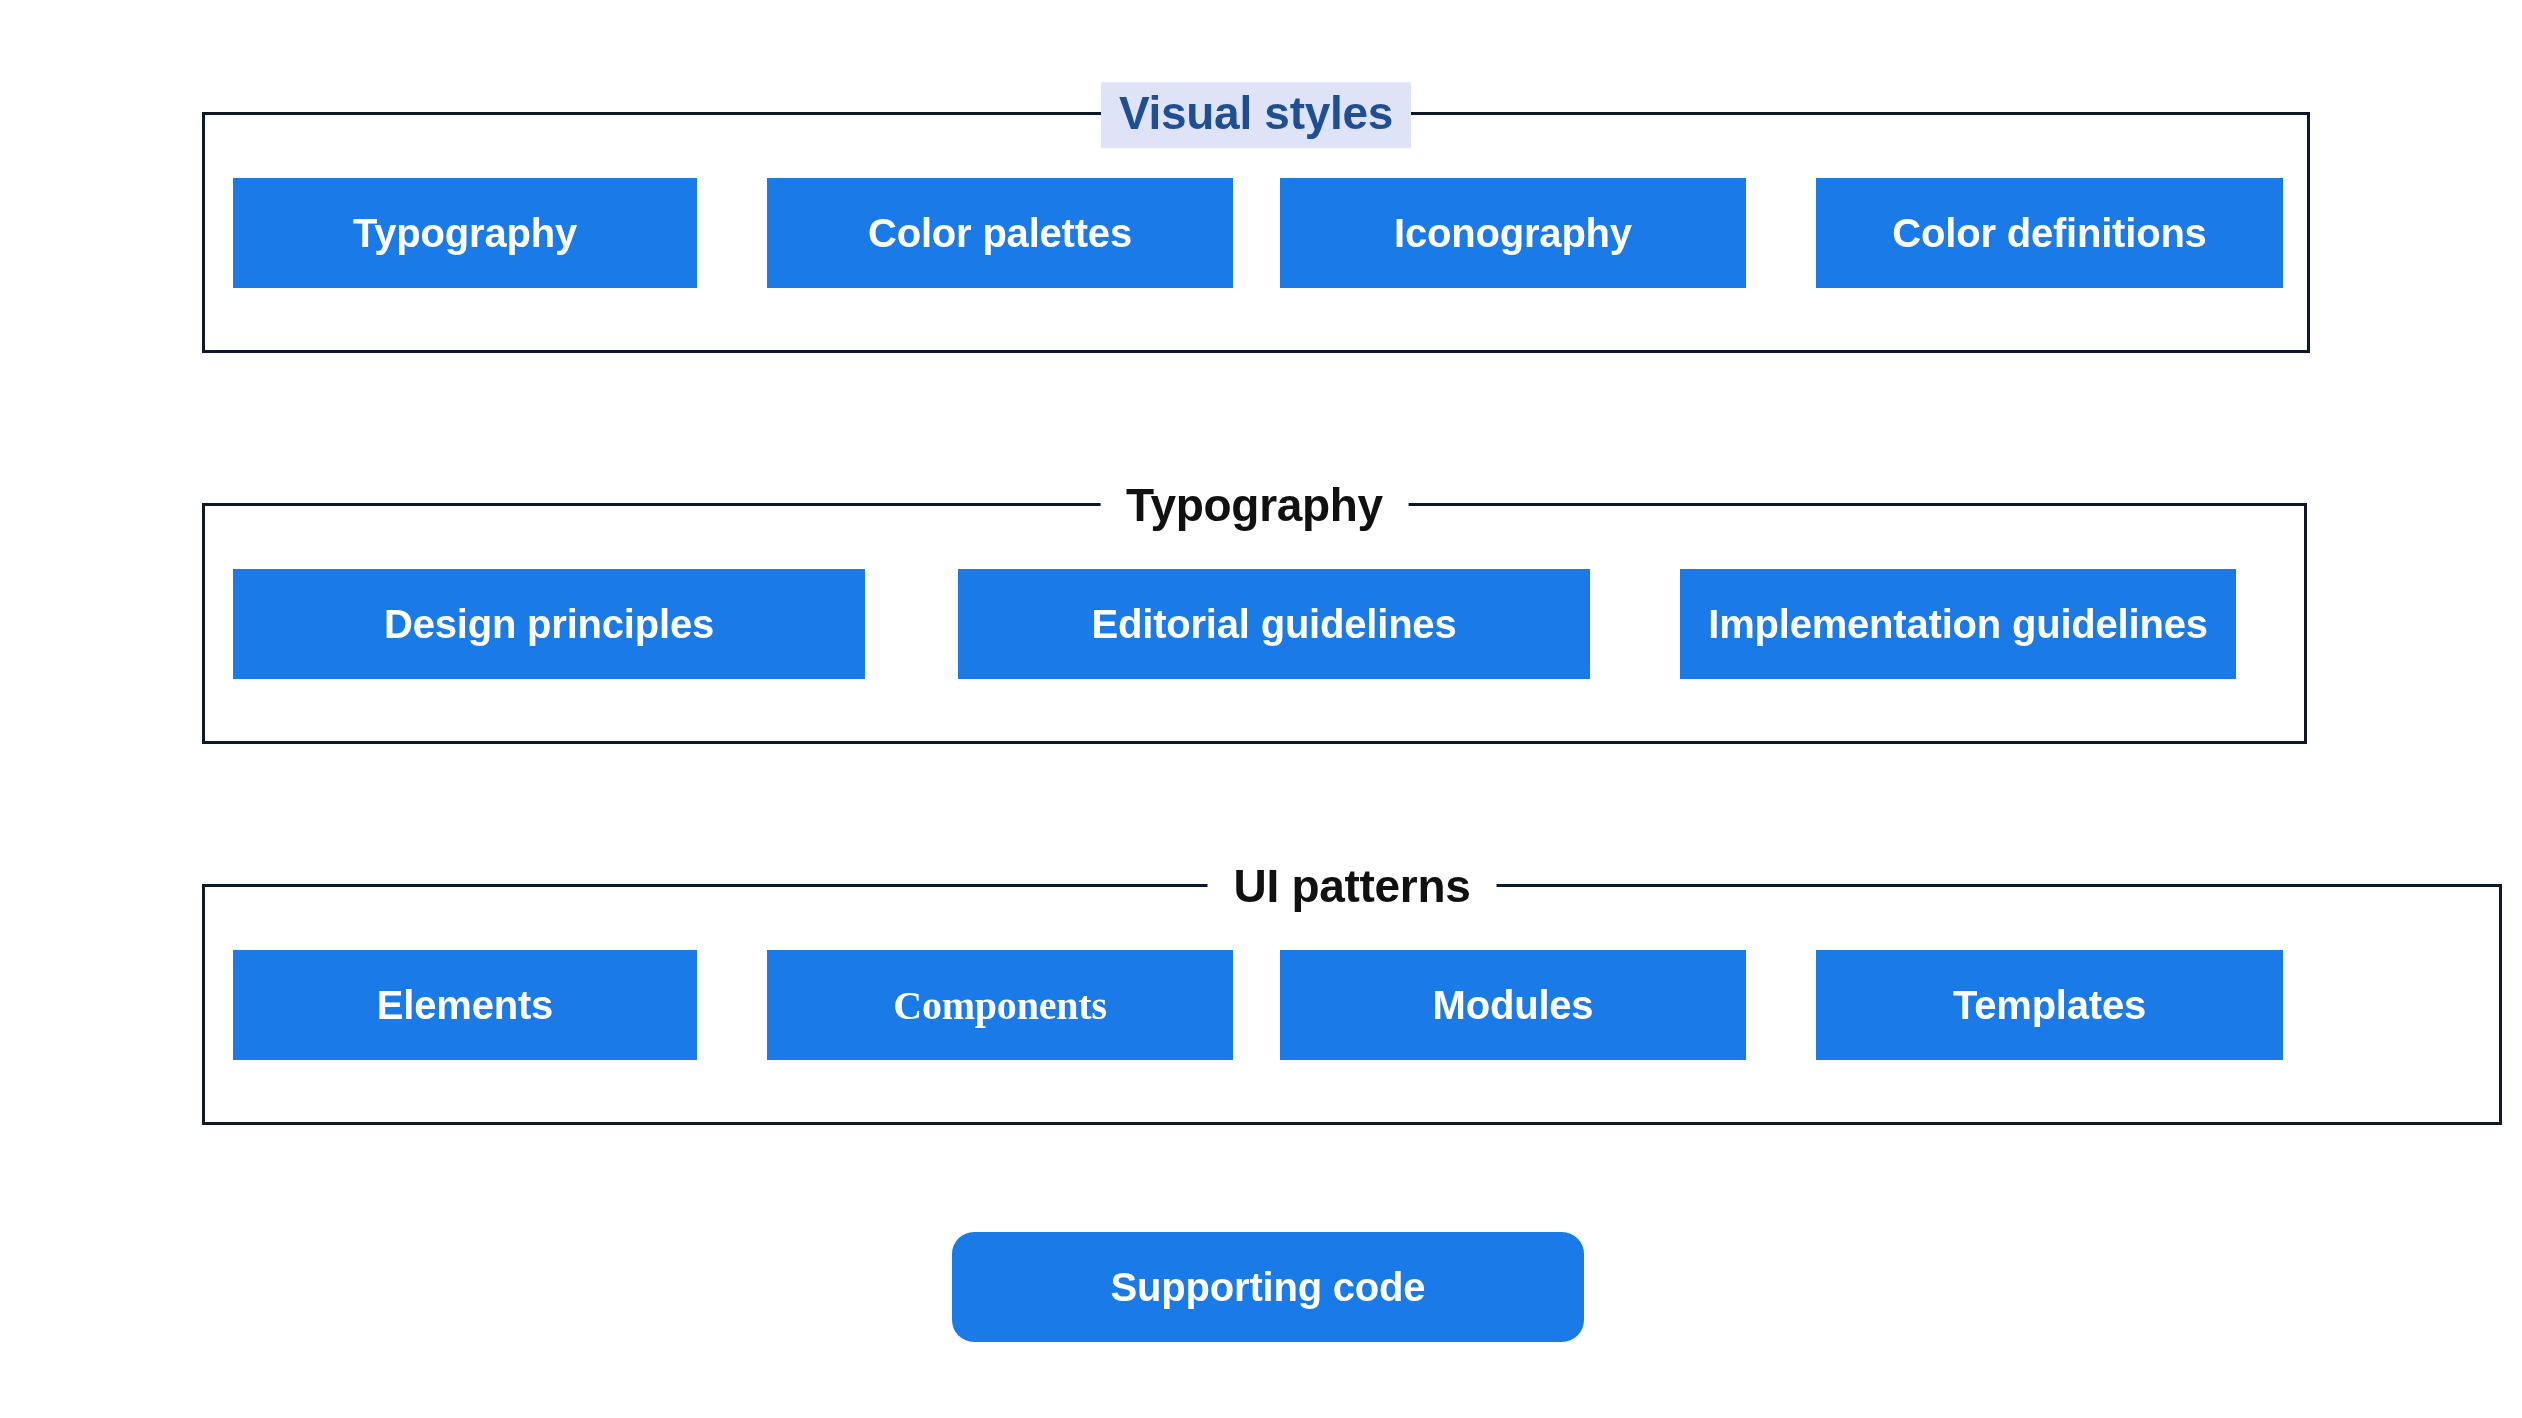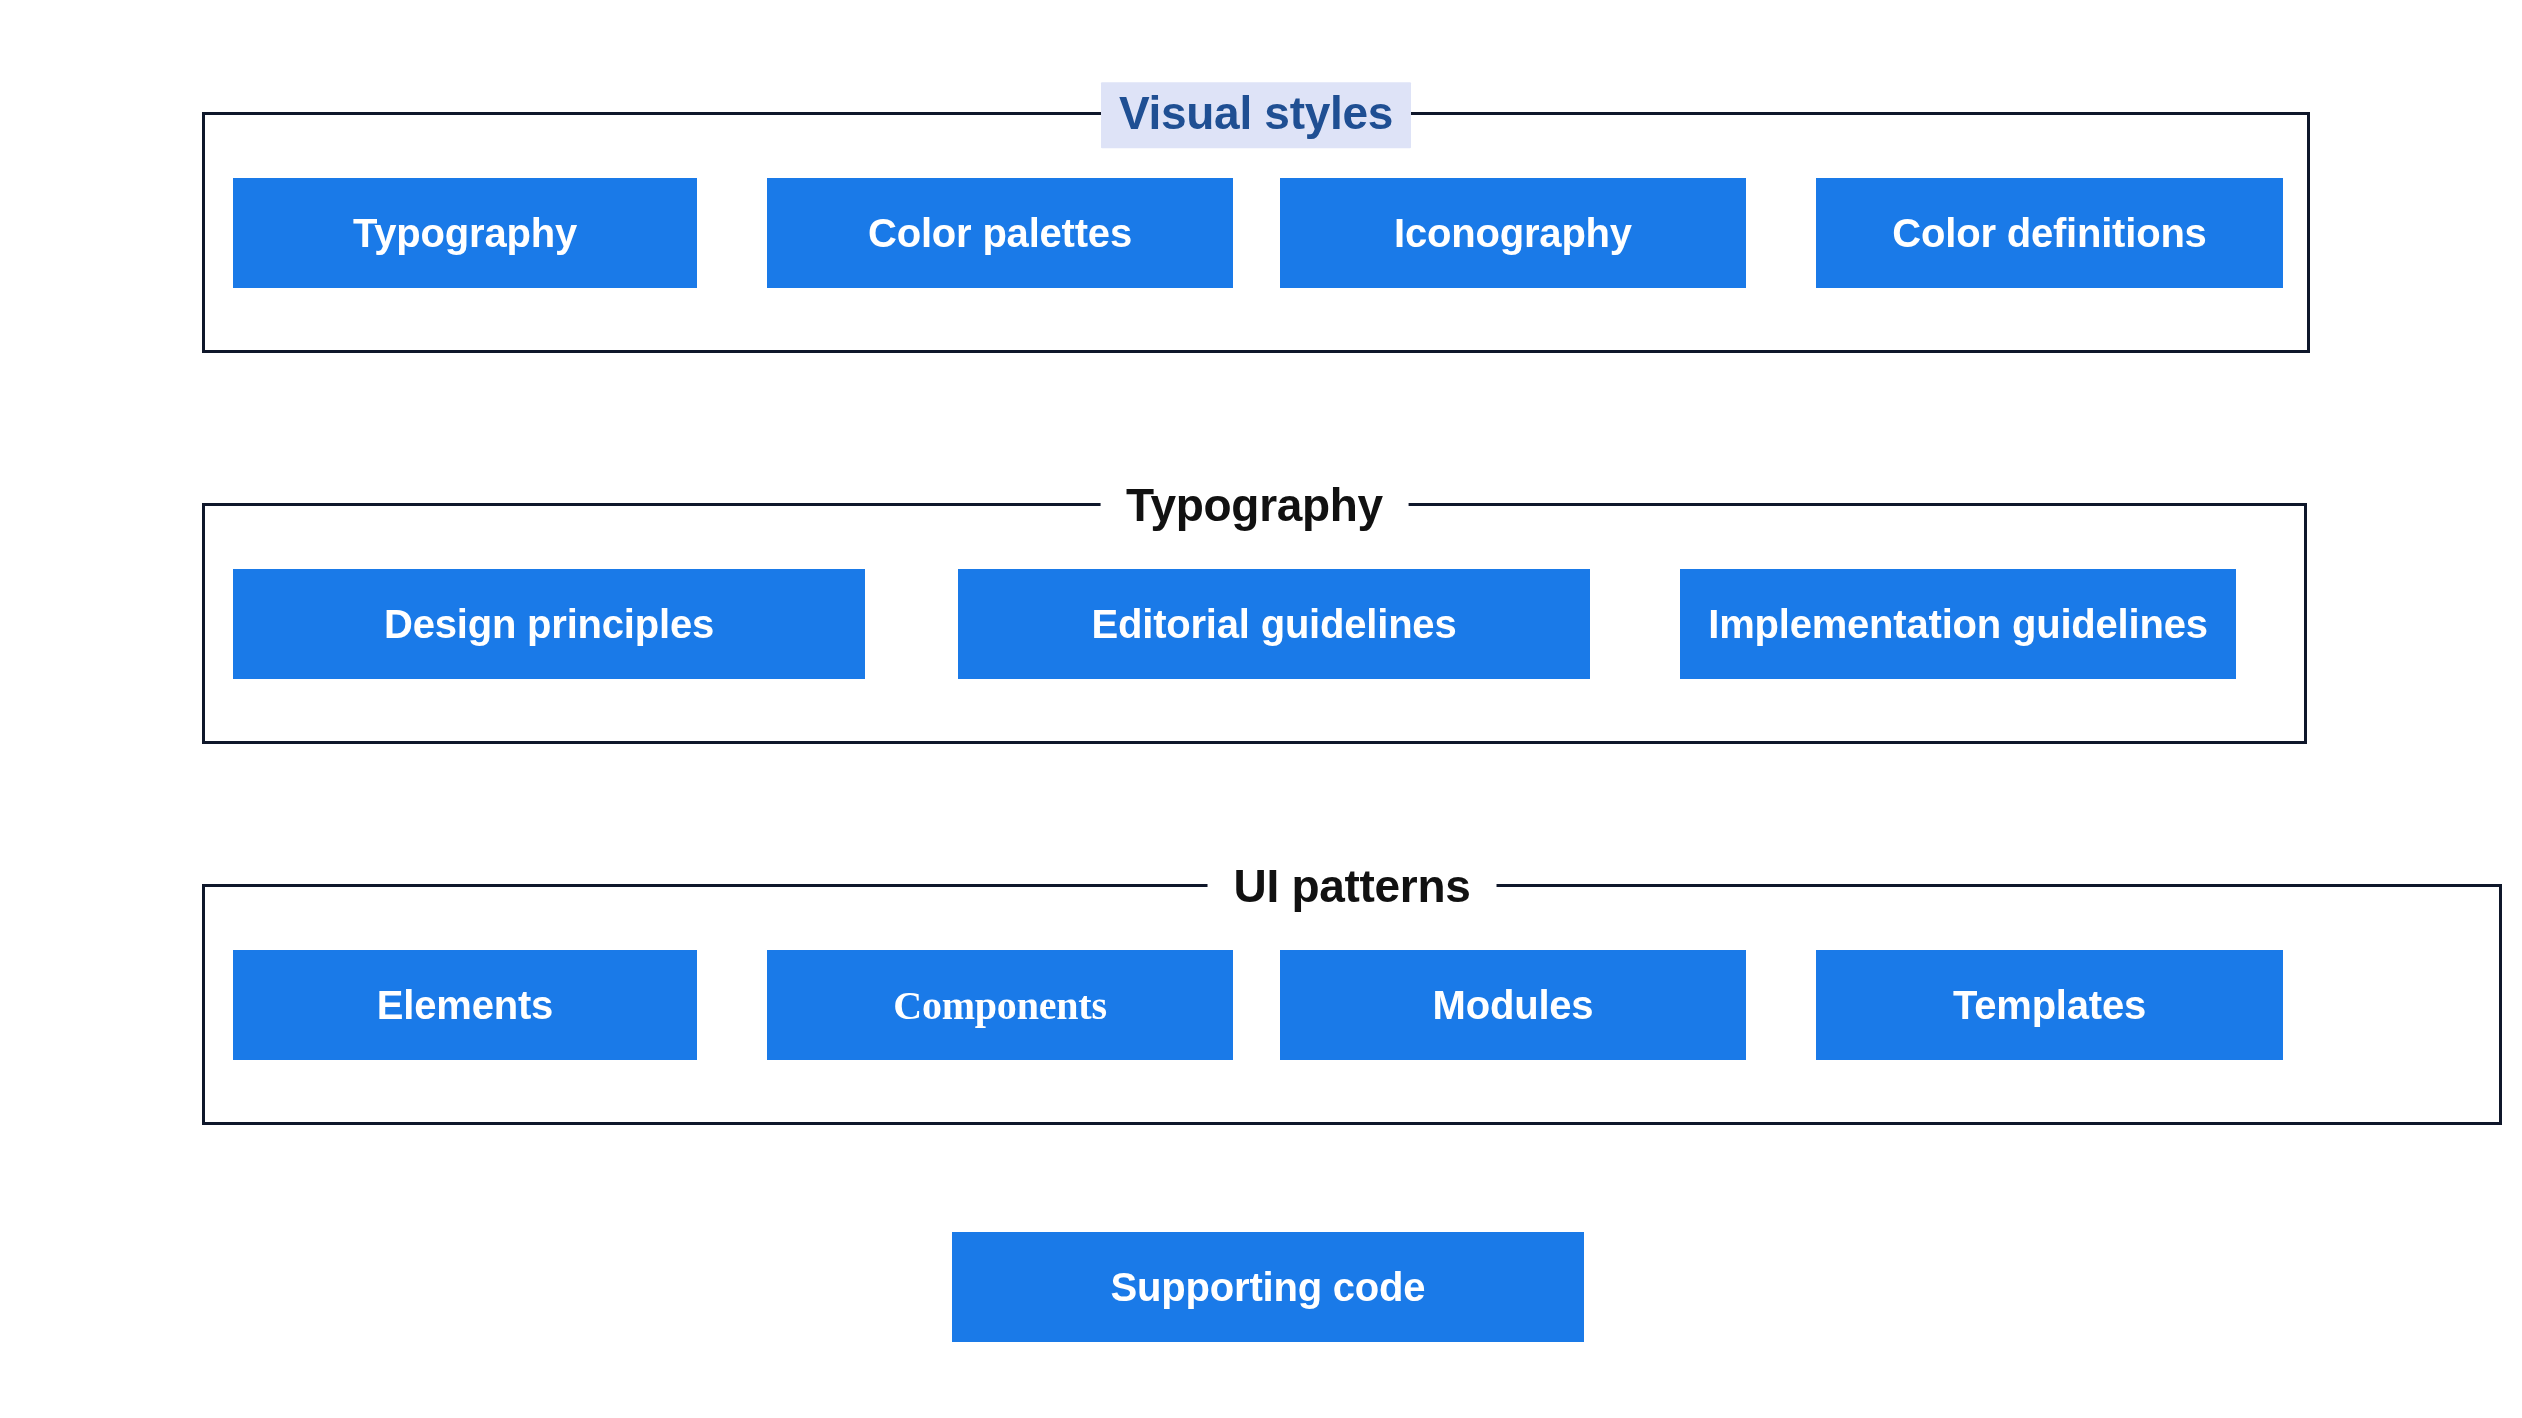--- a/index.html
+++ b/index.html
@@ -76,20 +76,21 @@
     border: 0;
     border-radius: 0;
     white-space: nowrap;
     user-select: none;
     cursor: pointer;
     font-family: inherit;
   }
 
   .btn-standalone {
     position: absolute;
+    border-radius: 22px;
   }
 </style>
 </head>
 <body>
 
 <div class="canvas">
 
   <div class="section" style="left:202px; top:112px; width:2108px; height:241px;">
 
     <div class="section-title is-selected">Visual styles</div>

